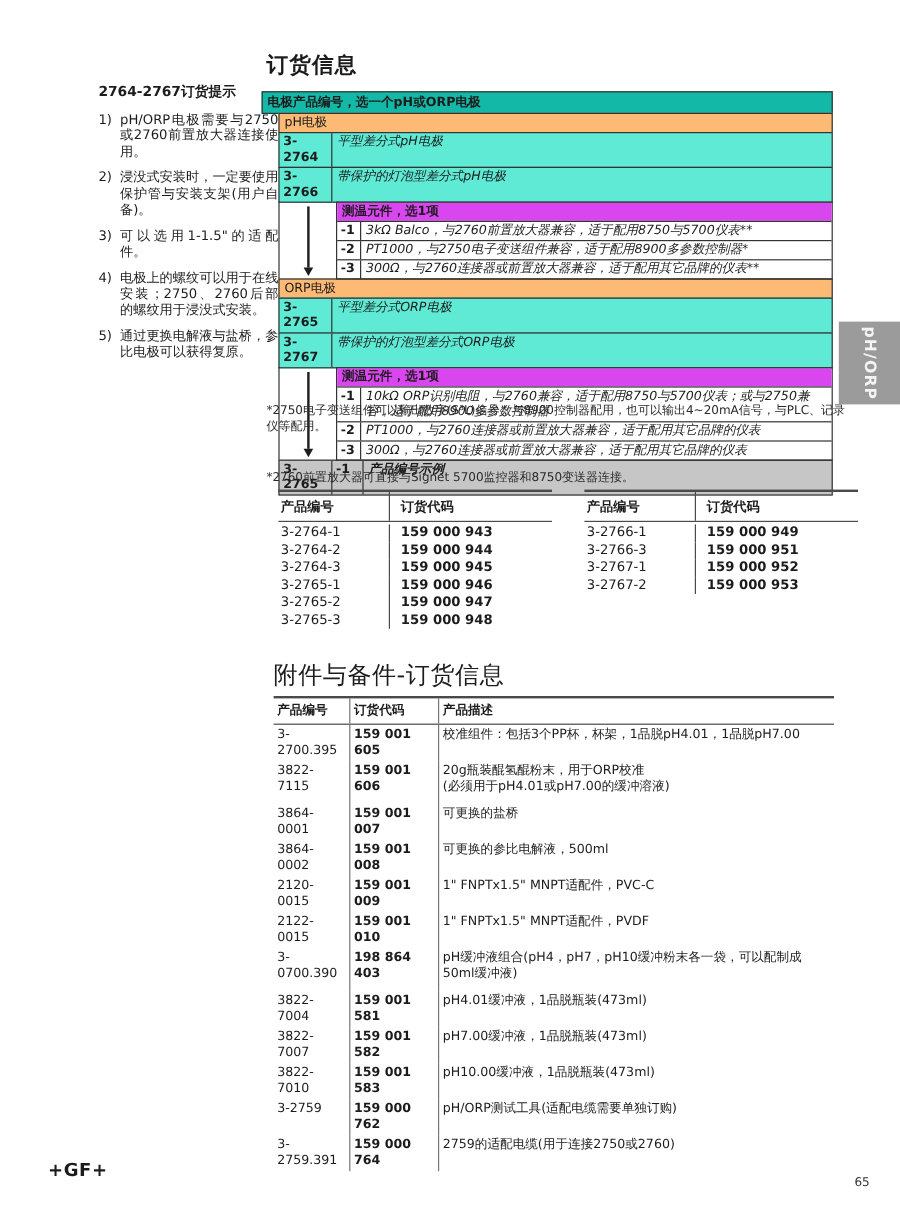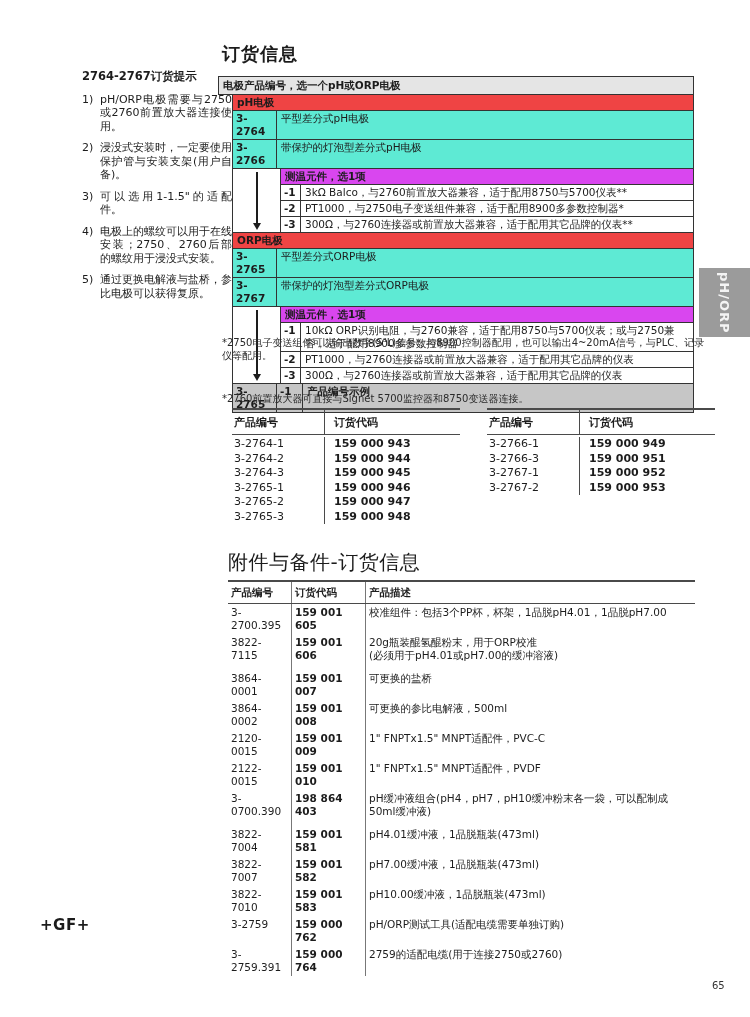--- a/index.html
+++ b/index.html
@@ -12,27 +12,27 @@
   .notes-title { font-weight:bold; font-size:11.5px; margin-bottom:9px; }
   .note-item { display:flex; margin-bottom:8px; }
   .note-num { width:18px; flex-shrink:0; }
   .note-text { flex:1; text-align:justify; }
 
   
   .main-title { position:absolute; left:222px; top:42px; font-size:18px; font-weight:bold; letter-spacing:1px; }
 
   
   .tree { position:absolute; left:218px; top:76px; width:476px; font-size:10.5px; line-height:13px; }
-  .tree-header { background:#e5e5e5; border:1px solid #333; font-weight:bold; padding:2px 4px; }
+  .tree-header { background:#14b8a6; border:1px solid #333; font-weight:bold; padding:2px 4px; }
   .tree-inner { margin-left:14px; }
   .trow { display:flex; border:1px solid #333; margin-top:-1px; background:#5eead4; min-height:15px; }
-  .trow.sec { background:#ef4444; font-weight:bold; padding:1px 4px; display:block; }
+  .trow.sec { background:#fdba74; font-weight:normal; padding:1px 4px; display:block; }
   .c-code { width:44px; flex-shrink:0; border-right:1px solid #333; padding:1px 3px; font-weight:bold; }
   .c-opt2 { width:26px; flex-shrink:0; border-right:1px solid #333; padding:1px 3px; font-weight:bold; }
-  .c-desc { flex:1; padding:1px 4px; }
+  .c-desc { flex:1; padding:1px 4px;font-style:italic; }
   .trow.example { background:#c6c6c6; font-weight:bold; }
   .trow.example .c-desc { font-weight:bold; }
   .nest { display:flex; margin-top:-1px; border-left:1px solid #333; }
   .arrow-cell { width:47px; flex-shrink:0; display:flex; flex-direction:column; align-items:center; padding:4px 0 3px; }
   .arrow-line { width:2px; flex:1; background:#1d1d1d; }
   .arrow-head { width:0; height:0; border-left:4px solid transparent; border-right:4px solid transparent; border-top:7px solid #1d1d1d; }
   .nest-box { flex:1; border:1px solid #333; }
   .nrow { display:flex; border-top:1px solid #333; min-height:15px; }
   .nrow:first-child { border-top:none; }
   .nrow.nsec { background:#d946ef; font-weight:bold; padding:1px 4px; display:block; }
@@ -69,21 +69,21 @@
   .a-row .a2 { font-weight:bold; }
   .a-row .a3 { white-space:pre-line; }
   .a-row.sp > div { padding-bottom:7px; }
 
   
   .side-tab { position:absolute; left:699px; top:268px; width:51px; height:69px; background:#9b9b9b;
               display:flex; align-items:center; justify-content:center; }
   .side-tab span { writing-mode:vertical-rl; color:#f4f4f4; font-weight:bold; font-size:13px; letter-spacing:1px; }
 
   
-  .logo { position:absolute; left:40px; top:916px; font-size:15px; font-weight:900; letter-spacing:0.5px; }
+  .logo { position:absolute; left:40px; top:966px; font-size:15px; font-weight:900; letter-spacing:0.5px; }
   .page-num { position:absolute; left:712px; top:980px; font-size:10px; color:#333; }
 </style>
 </head>
 <body>
 
 <div class="page">
 
   <div class="notes">
     <div class="notes-title">2764-2767订货提示</div>
     <div class="note-item">

